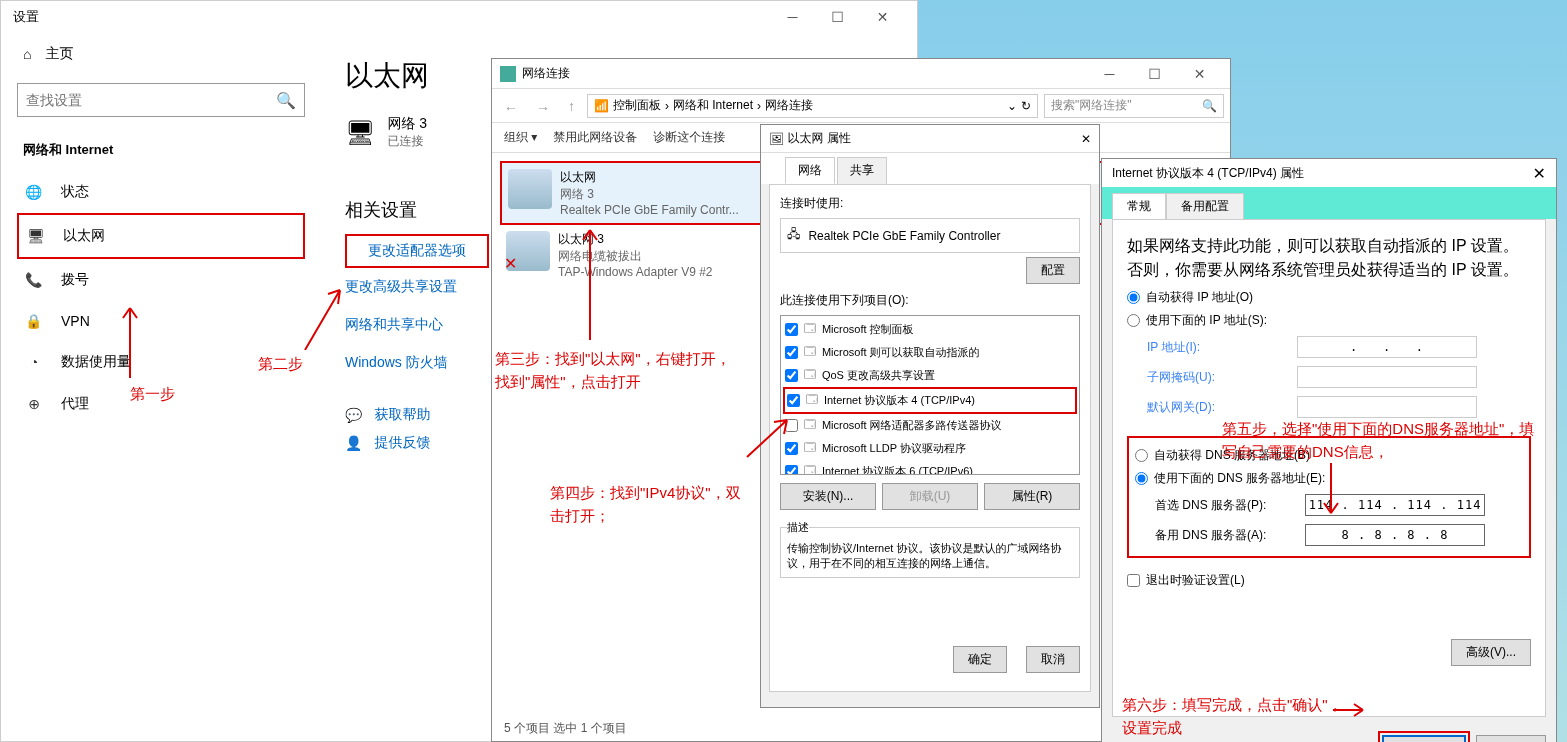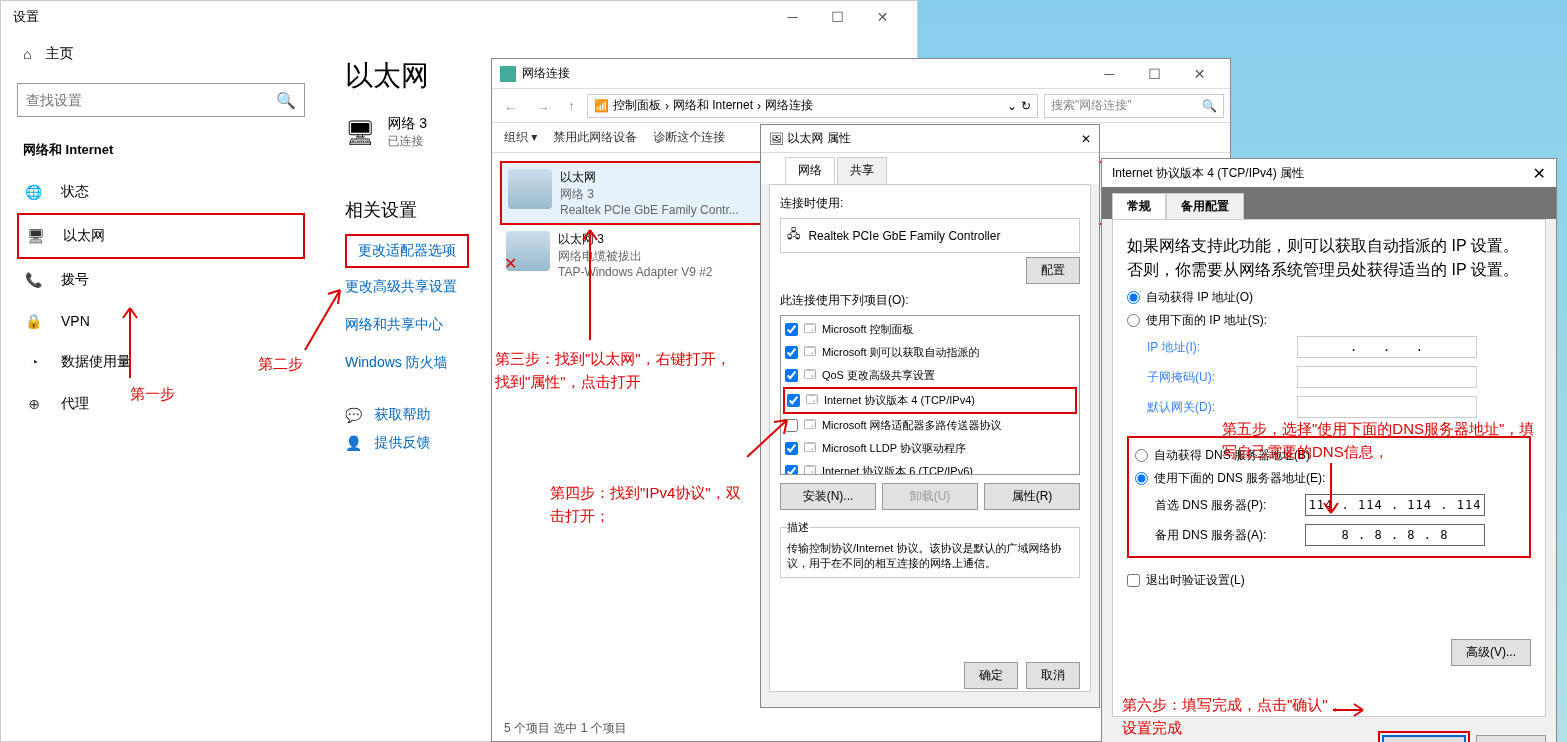--- a/index.html
+++ b/index.html
@@ -20,21 +20,21 @@
 .nav-item { display: flex; align-items: center; gap: 18px; padding: 12px 8px; font-size: 14px; cursor: pointer; }
 .nav-item.boxed { border: 2px solid #d00; }
 .nav-item .icon { width: 18px; text-align: center; color: #333; }
 .settings-main { flex: 1; padding: 24px 24px 0 24px; }
 .settings-main h1 { font-size: 28px; font-weight: 400; margin-bottom: 20px; }
 .net-row { display: flex; gap: 12px; align-items: center; font-size: 14px; }
 .net-icon { font-size: 24px; }
 .related { margin-top: 48px; }
 .related h2 { font-size: 18px; font-weight: 400; margin-bottom: 12px; }
 .link { color: #0067c0; font-size: 14px; padding: 10px 0; cursor: pointer; display: block; }
-.link.boxed { border: 2px solid #d00; display: inline-block; padding: 6px 11px; }
+.link.boxed { border: 2px solid #d00; display: inline-block; padding: 6px 21px; }
 .help-row { display: flex; align-items: center; gap: 12px; margin-top: 24px; font-size: 14px; color: #0067c0; cursor: pointer; }
 
 
 .anno { position: absolute; color: #d00; font-size: 15px; font-weight: 500; pointer-events: none; z-index: 200; }
 
 
 .nc-window { position: absolute; left: 491px; top: 58px; width: 740px; height: 684px; background: #fff; border: 1px solid #888; z-index: 20; }
 .nc-titlebar { height: 30px; display: flex; align-items: center; padding: 0 8px; border-bottom: 1px solid #ddd; font-size: 12px; }
 .nc-titlebar .ico { width: 16px; height: 16px; background: #4a9; margin-right: 6px; }
 .nc-nav { height: 34px; display: flex; align-items: center; padding: 0 6px; gap: 6px; border-bottom: 1px solid #ddd; font-size: 12px; }
@@ -65,28 +65,28 @@
 .btn { border: 1px solid #999; background: #e1e1e1; padding: 4px 14px; font-size: 12px; cursor: pointer; }
 .ep-cfg-row { display: flex; justify-content: flex-end; margin-bottom: 8px; }
 .ep-items { border: 1px solid #999; height: 160px; overflow-y: auto; padding: 2px; }
 .ep-item { display: flex; align-items: center; gap: 6px; padding: 2px; font-size: 11px; }
 .ep-item input[type=checkbox] { margin: 0; }
 .ep-item.boxed { border: 2px solid #d00; }
 .ep-btns { display: flex; gap: 6px; margin-top: 8px; justify-content: space-between; }
 .ep-btns .btn { flex: 1; }
 .ep-desc { margin-top: 10px; }
 .ep-desc fieldset { border: 1px solid #ccc; padding: 6px; font-size: 11px; }
-.ep-footer { position: absolute; bottom: 2px; right: 10px; display: flex; gap: 8px; align-items: center; }
+.ep-footer { position: absolute; bottom: 18px; right: 10px; display: flex; gap: 19px; align-items: center; }
 
 
 .ip-window { position: absolute; left: 1101px; top: 158px; width: 456px; height: 656px; background: #f0f0f0; border: 1px solid #888; z-index: 40; }
 .ip-titlebar { height: 28px; display: flex; align-items: center; padding: 0 10px; font-size: 12px; background: #fff; }
 .ip-titlebar .spacer { flex: 1; }
 .ip-close { cursor: pointer; font-size: 16px; }
-.ip-tabs { display: flex; padding: 6px 10px 0 10px; font-size: 12px; background: #737373; font-weight: bold; }
+.ip-tabs { display: flex; padding: 6px 10px 0 10px; font-size: 12px; background: #5eead4; }
 .ip-tab { padding: 4px 14px; border: 1px solid #ccc; border-bottom: none; background: #fff; cursor: pointer; }
 .ip-tab.inactive { background: #f0f0f0; }
 .ip-content { background: #fff; margin: 0 10px 10px 10px; border: 1px solid #ccc; padding: 14px; font-size: 12px; height: 498px; position: relative; }
 .ip-info { font-size: 16px; line-height: 1.5; margin-bottom: 4px; }
 .ip-radio-group { margin-bottom: 14px; }
 .ip-radio-group.boxed { border: 2px solid #d00; padding: 6px; }
 .ip-radio { display: flex; align-items: center; gap: 6px; padding: 3px 0; }
 .ip-field-row { display: flex; align-items: center; padding: 4px 0 4px 20px; }
 .ip-field-row .lbl { width: 150px; color: #3b82f6; }
 .ip-field-row.enabled .lbl { color: #000; }

